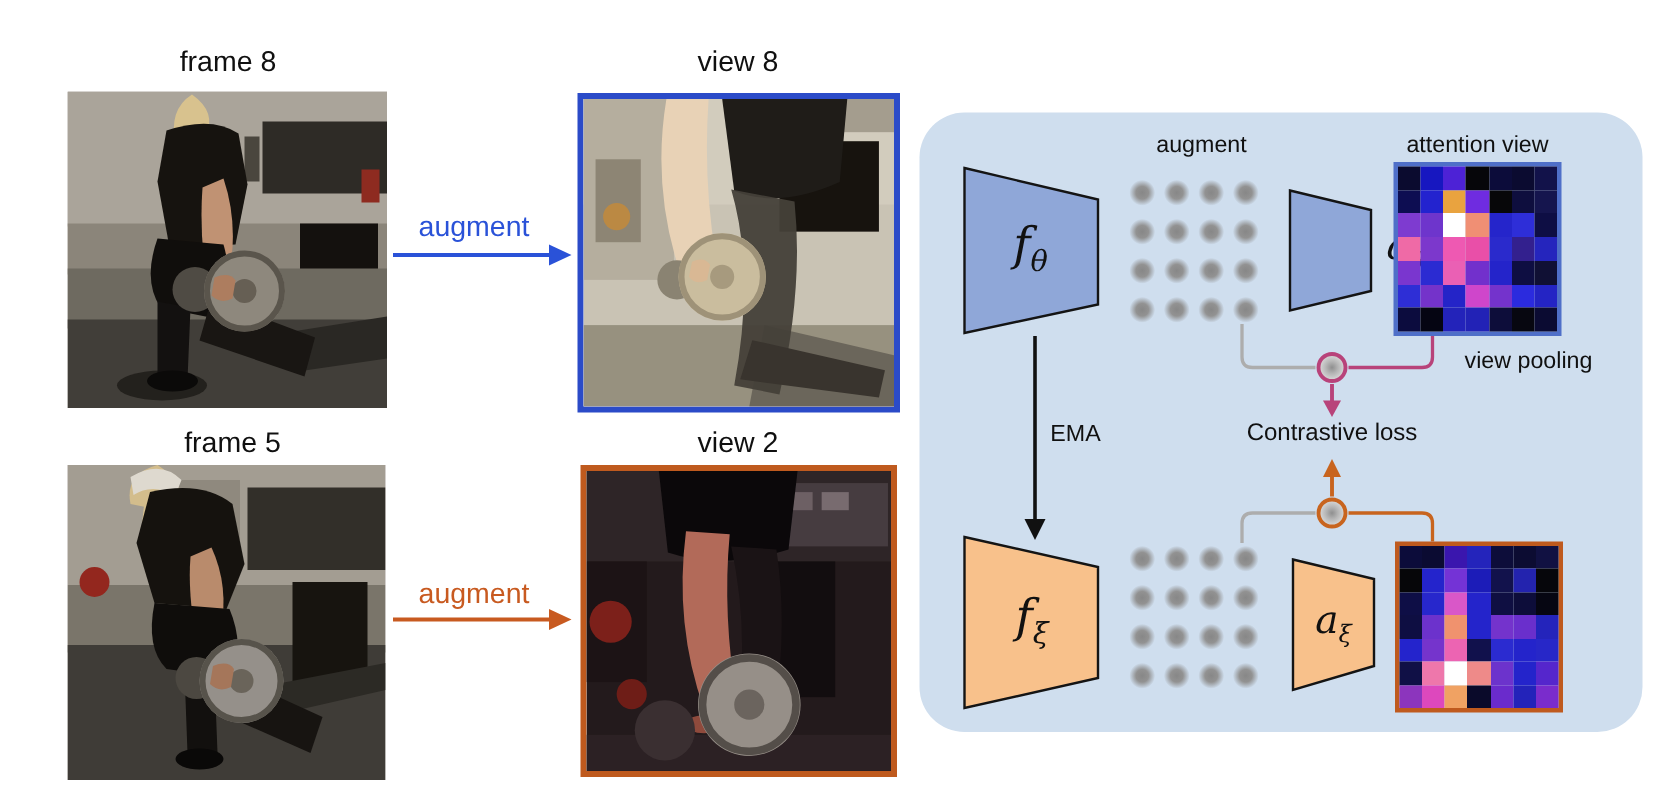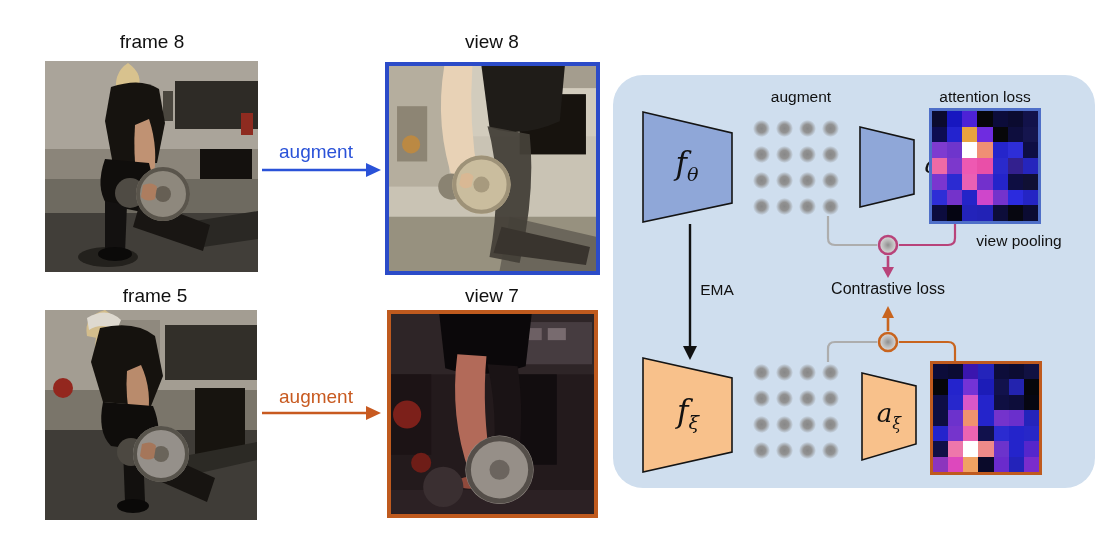--- a/index.html
+++ b/index.html
@@ -117,21 +117,21 @@
     <path d="M55,0 q-10,60 10,118 l24,-6 q-10,-55 -6,-112z" fill="#e8d2b6"></path>
     <path d="M98,60 q16,55 2,130 l30,6 q16,-70 10,-128z" fill="#454039" opacity="0.95"></path>
     <path d="M112,160 L200,180 L196,198 L104,186Z" fill="#39342e"></path>
     <circle cx="62" cy="120" r="13" fill="#8a8372"></circle>
     <circle cx="92" cy="118" r="29" fill="#cabd9e"></circle>
     <circle cx="92" cy="118" r="27" fill="none" stroke="#9e9278" stroke-width="4"></circle>
     <circle cx="92" cy="118" r="8" fill="#a79a7e"></circle>
     <path d="M72,108 q8,-4 12,2 l-2,10 q-8,4 -12,-2z" fill="#d9b894"></path>
   </svg>
 
-  <div class="lbl" style="left:492px;top:296px">view 7</div>
+  <div class="lbl" style="left:492px;top:296px">view 2</div>
   <svg class="viewbox v2" style="left:387px;top:310px" width="211" height="208" viewBox="0 0 202 199" role="img">
     <rect width="202" height="199" fill="#231a1c"></rect>
     <rect width="202" height="60" fill="#2e2527"></rect>
     <rect x="100" y="8" width="100" height="42" fill="#463c40"></rect>
     <rect x="108" y="14" width="18" height="12" fill="#776a6e"></rect>
     <rect x="132" y="14" width="18" height="12" fill="#6d6064"></rect>
     <rect x="156" y="14" width="18" height="12" fill="#786b6f"></rect>
     <rect y="60" width="40" height="80" fill="#1c1315"></rect>
     <circle cx="16" cy="100" r="14" fill="#7c201a"></circle>
     <circle cx="30" cy="148" r="10" fill="#6e1d17"></circle>
@@ -191,21 +191,21 @@
     <path d="M828,362 L828,349 Q828,342 835,342 L877,342" fill="none" stroke="#adadad" stroke-width="2.2"></path>
     <path d="M955,361 L955,349 Q955,342 948,342 L899,342" fill="none" stroke="#c8641e" stroke-width="2.2"></path>
     <circle cx="888" cy="342" r="9" fill="url(#poolDot)" stroke="#c8641e" stroke-width="2.6"></circle>
     <g>
       <line x1="888" y1="331" x2="888" y2="317" stroke="#c8641e" stroke-width="2.6"></line>
       <path d="M882,318 L894,318 L888,306 Z" fill="#c8641e"></path>
     </g>
   </svg>
 
   <div class="plbl" style="left:801px;top:97px">augment</div>
-  <div class="plbl" style="left:985px;top:97px">attention loss</div>
+  <div class="plbl" style="left:985px;top:97px">attention view</div>
   <div class="plbl" style="left:1019px;top:241px">view pooling</div>
   <div class="plbl" style="left:717px;top:290px">EMA</div>
   <div class="plbl" style="left:888px;top:289px;font-size:16px">Contrastive loss</div>
 
   <div class="math big" style="left:687px;top:166px"><span>f</span><sub>θ</sub></div>
   <div class="math small" style="left:937px;top:167px"><span>a</span><sub>θ</sub></div>
   <div class="math big" style="left:688px;top:414px"><span>f</span><sub>ξ</sub></div>
   <div class="math small" style="left:889px;top:416px"><span>a</span><sub>ξ</sub></div>
 
   <div class="dots" style="left:750px;top:115px">

